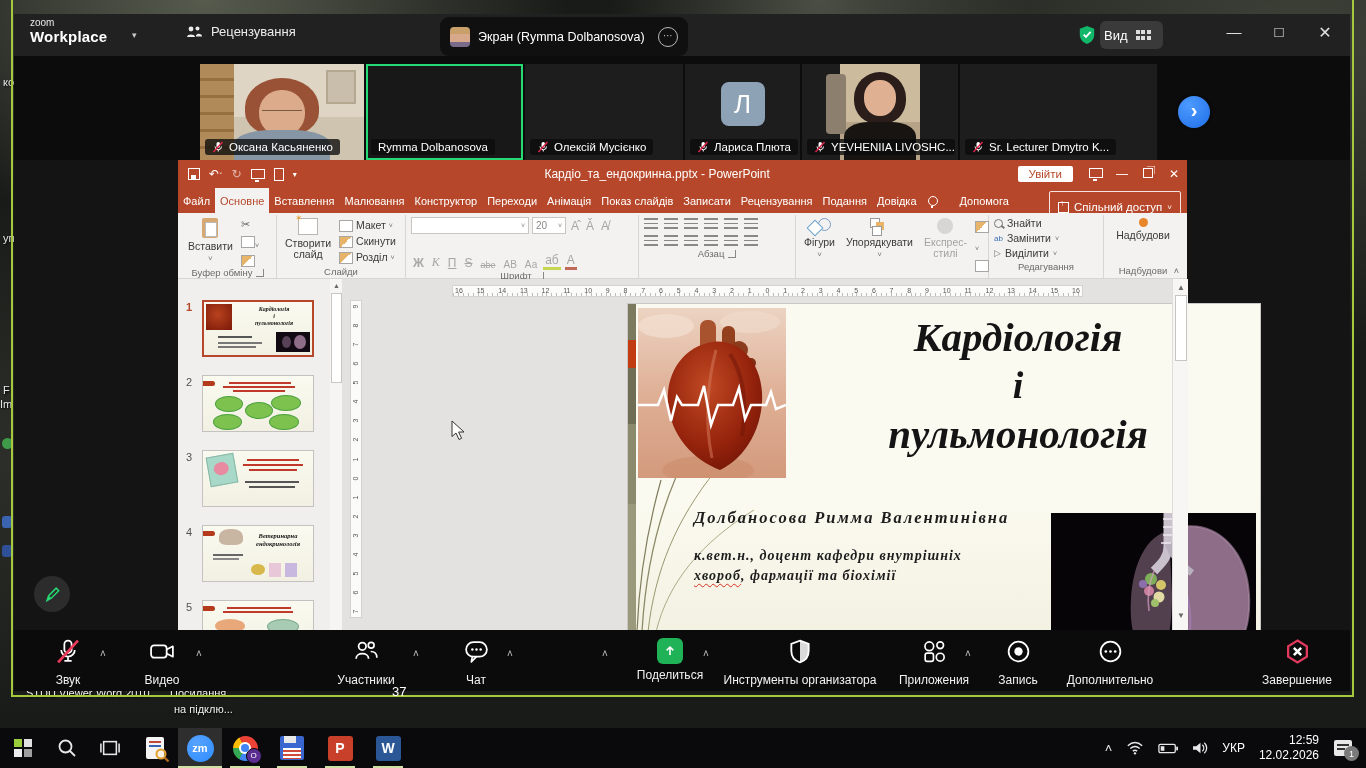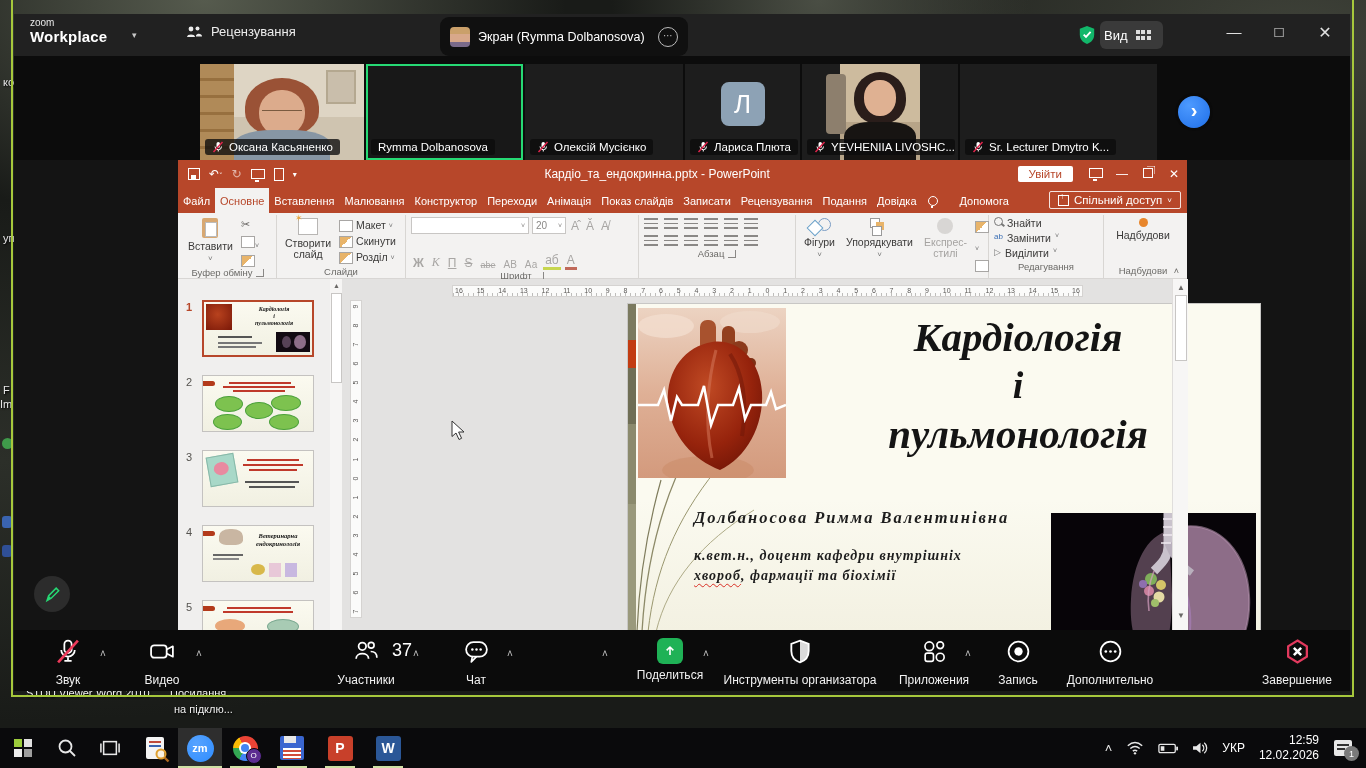--- a/index.html
+++ b/index.html
@@ -68,21 +68,21 @@
   #ppt-title{flex:1;text-align:center;font-size:12px;white-space:nowrap;}
   #signin{background:#fff;color:#b7472a;font-size:11.5px;padding:2px 11px;border-radius:2px;margin-right:10px;}
   .pctl{width:26px;text-align:center;font-size:12px;color:#fff;}
   .restore{display:inline-block;width:8px;height:8px;border:1.3px solid #fff;box-shadow:2px -2px 0 -0.5px #b7472a,3px -3px 0 -1px #fff;}
   #ppt-tabs{position:absolute;left:0;top:28px;width:100%;height:25px;background:#b7472a;display:flex;align-items:stretch;white-space:nowrap;overflow:hidden;}
   .ptab{color:#fff;font-size:11px;padding:0 5px;display:flex;align-items:center;}
   .ptab.active{background:#f3f2f1;color:#b7472a;}
   #help-tab{color:#fff;font-size:11px;display:flex;align-items:center;gap:22px;margin-left:6px;}
   .bulb{width:8px;height:8px;border:1.3px solid #fff;border-radius:50%;position:relative;}
   .bulb:after{content:"";position:absolute;left:2px;bottom:-3px;width:2.5px;height:2px;background:#fff;}
-  #ppt-share{position:absolute;right:6px;top:31px;border:1px solid rgba(255,255,255,.85);border-radius:2px;color:#fff;font-size:11.5px;padding:2px 8px;display:flex;align-items:center;gap:5px;}
+  #ppt-share{position:absolute;right:6px;top:31px;border:1px solid rgba(255,255,255,.85);border-radius:2px;color:#fff;font-size:11.5px;padding:9px 8px;display:flex;align-items:center;gap:5px;}
   .shr-ic{width:9px;height:9px;border:1.2px solid #fff;position:relative;}
   .shr-ic:after{content:"↑";position:absolute;left:1px;top:-4px;font-size:8px;color:#fff;}
   
   #ribbon{position:absolute;left:0;top:53px;width:100%;height:66px;background:#f3f2f1;border-bottom:1px solid #d8d6d4;display:flex;box-sizing:border-box;padding:2px 0 0 2px;}
   .rgroup{display:flex;flex-direction:column;border-right:1px solid #d8d6d3;padding:0 5px;position:relative;}
   .rgc{flex:1;display:flex;align-items:flex-start;gap:5px;padding-top:2px;}
   .rgl{height:15px;font-size:9.5px;color:#6b6a67;text-align:center;display:flex;align-items:center;justify-content:center;gap:4px;}
   .dlg{width:7px;height:7px;border-right:1.4px solid #8a8886;border-bottom:1.4px solid #8a8886;}
   .bigbtn{display:flex;flex-direction:column;align-items:center;font-size:10.5px;color:#3b3a39;gap:2px;padding:1px 3px;}
   .clip{width:16px;height:20px;background:#d8a872;border-radius:2px;position:relative;}
@@ -107,21 +107,21 @@
   .shapes-ic i{position:absolute;border:1.4px solid #7a9cc4;}
   .shapes-ic .c{left:9px;top:0;width:11px;height:11px;border-radius:50%;}
   .shapes-ic .d{left:0;top:4px;width:10px;height:10px;transform:rotate(45deg);border-color:#6aa0c8;background:#fff;}
   .arr-ic{position:relative;width:18px;height:16px;}
   .arr-ic i{position:absolute;width:8px;height:8px;}
   .arr-ic .a1{left:0;top:0;background:#fff;border:1px solid #999;}
   .arr-ic .a2{left:6px;top:4px;background:#e8b46a;}
   .arr-ic .a3{left:2px;top:8px;background:#fff;border:1px solid #999;}
   .qs-ic{width:16px;height:16px;border-radius:50%;background:#d8d6d4;}
   .edit-rows{display:flex;flex-direction:column;gap:3px;font-size:10.5px;color:#3b3a39;padding-top:2px;}
-  .edit-rows>div{display:flex;gap:4px;}
+  .edit-rows>div{display:flex;align-items:center;gap:4px;}
   .mag{width:7px;height:7px;border:1.5px solid #777;border-radius:50%;position:relative;display:inline-block;}
   .mag:after{content:"";position:absolute;left:6px;top:6px;width:4px;height:1.5px;background:#777;transform:rotate(40deg);}
   .addin-dot{width:9px;height:9px;border-radius:50%;background:#e8862c;}
   #rib-collapse{position:absolute;right:8px;bottom:2px;color:#6b6a67;font-size:9px;}
   
   #ppt-body{position:absolute;left:0;top:119px;width:100%;height:351px;}
   #slidepanel{position:absolute;left:0;top:0;width:152px;height:100%;background:#f0efee;border-right:1px solid #d3d1cf;}
   .thumbnum{position:absolute;left:8px;font-size:11px;color:#55534f;}
   .thumbnum.sel{color:#b7472a;font-weight:bold;}
   .thumb{position:absolute;left:24px;width:112px;height:57px;background:linear-gradient(180deg,#fbfaf0,#f1f0e2);border:1px solid #c4c2c0;box-sizing:border-box;overflow:hidden;}
@@ -155,21 +155,21 @@
   #heart-img{position:absolute;left:10px;top:4px;width:148px;height:170px;}
   #lungs-img{position:absolute;left:423px;top:209px;width:205px;height:117px;}
   #stems{position:absolute;left:0;top:138px;}
   
   #pencil{position:absolute;left:20px;top:562px;width:36px;height:36px;border-radius:50%;background:rgba(45,45,45,.95);display:flex;align-items:center;justify-content:center;}
   
   #ztoolbar{position:absolute;left:0;top:616px;width:100%;height:61px;background:#0b0b0b;}
   .zt-item{position:absolute;top:8px;text-align:center;color:#f2f2f2;}
   .zt-item .lab{display:block;font-size:12px;margin-top:4px;white-space:nowrap;}
   .zt-chev{position:absolute;top:18px;color:#c8c8c8;font-size:10px;}
-  .pcount{position:absolute;font-size:18px;color:#fff;}
+  .pcount{position:absolute;font-size:13px;color:#fff;margin-top:44px;}
   .sharebox{width:26px;height:26px;border-radius:6px;background:#1fb256;display:inline-flex;align-items:center;justify-content:center;}
   
   #taskbar{position:absolute;left:0;top:728px;width:1366px;height:40px;background:#0a0a0c;z-index:6;display:flex;align-items:center;}
   .tbtn{height:40px;display:flex;align-items:center;justify-content:center;position:relative;}
   .underln{position:absolute;bottom:0;left:50%;transform:translateX(-50%);height:2.5px;background:#cfe0a4;}
   .winlogo{display:grid;grid-template-columns:8px 8px;grid-gap:1.5px;}
   .winlogo i{width:8px;height:8px;}
   .zmc{width:27px;height:27px;border-radius:50%;background:radial-gradient(circle at 35% 30%,#57a3ff,#2d8cff);color:#fff;font-size:11px;font-weight:bold;display:flex;align-items:center;justify-content:center;}
   .chrome{width:25px;height:25px;border-radius:50%;background:conic-gradient(from -30deg,#ea4335 0 120deg,#4285f4 120deg 240deg,#34a853 240deg 300deg,#fbbc05 300deg 360deg);position:relative;}
   .chrome:before{content:"";position:absolute;left:6.5px;top:6.5px;width:12px;height:12px;border-radius:50%;background:#fff;}

